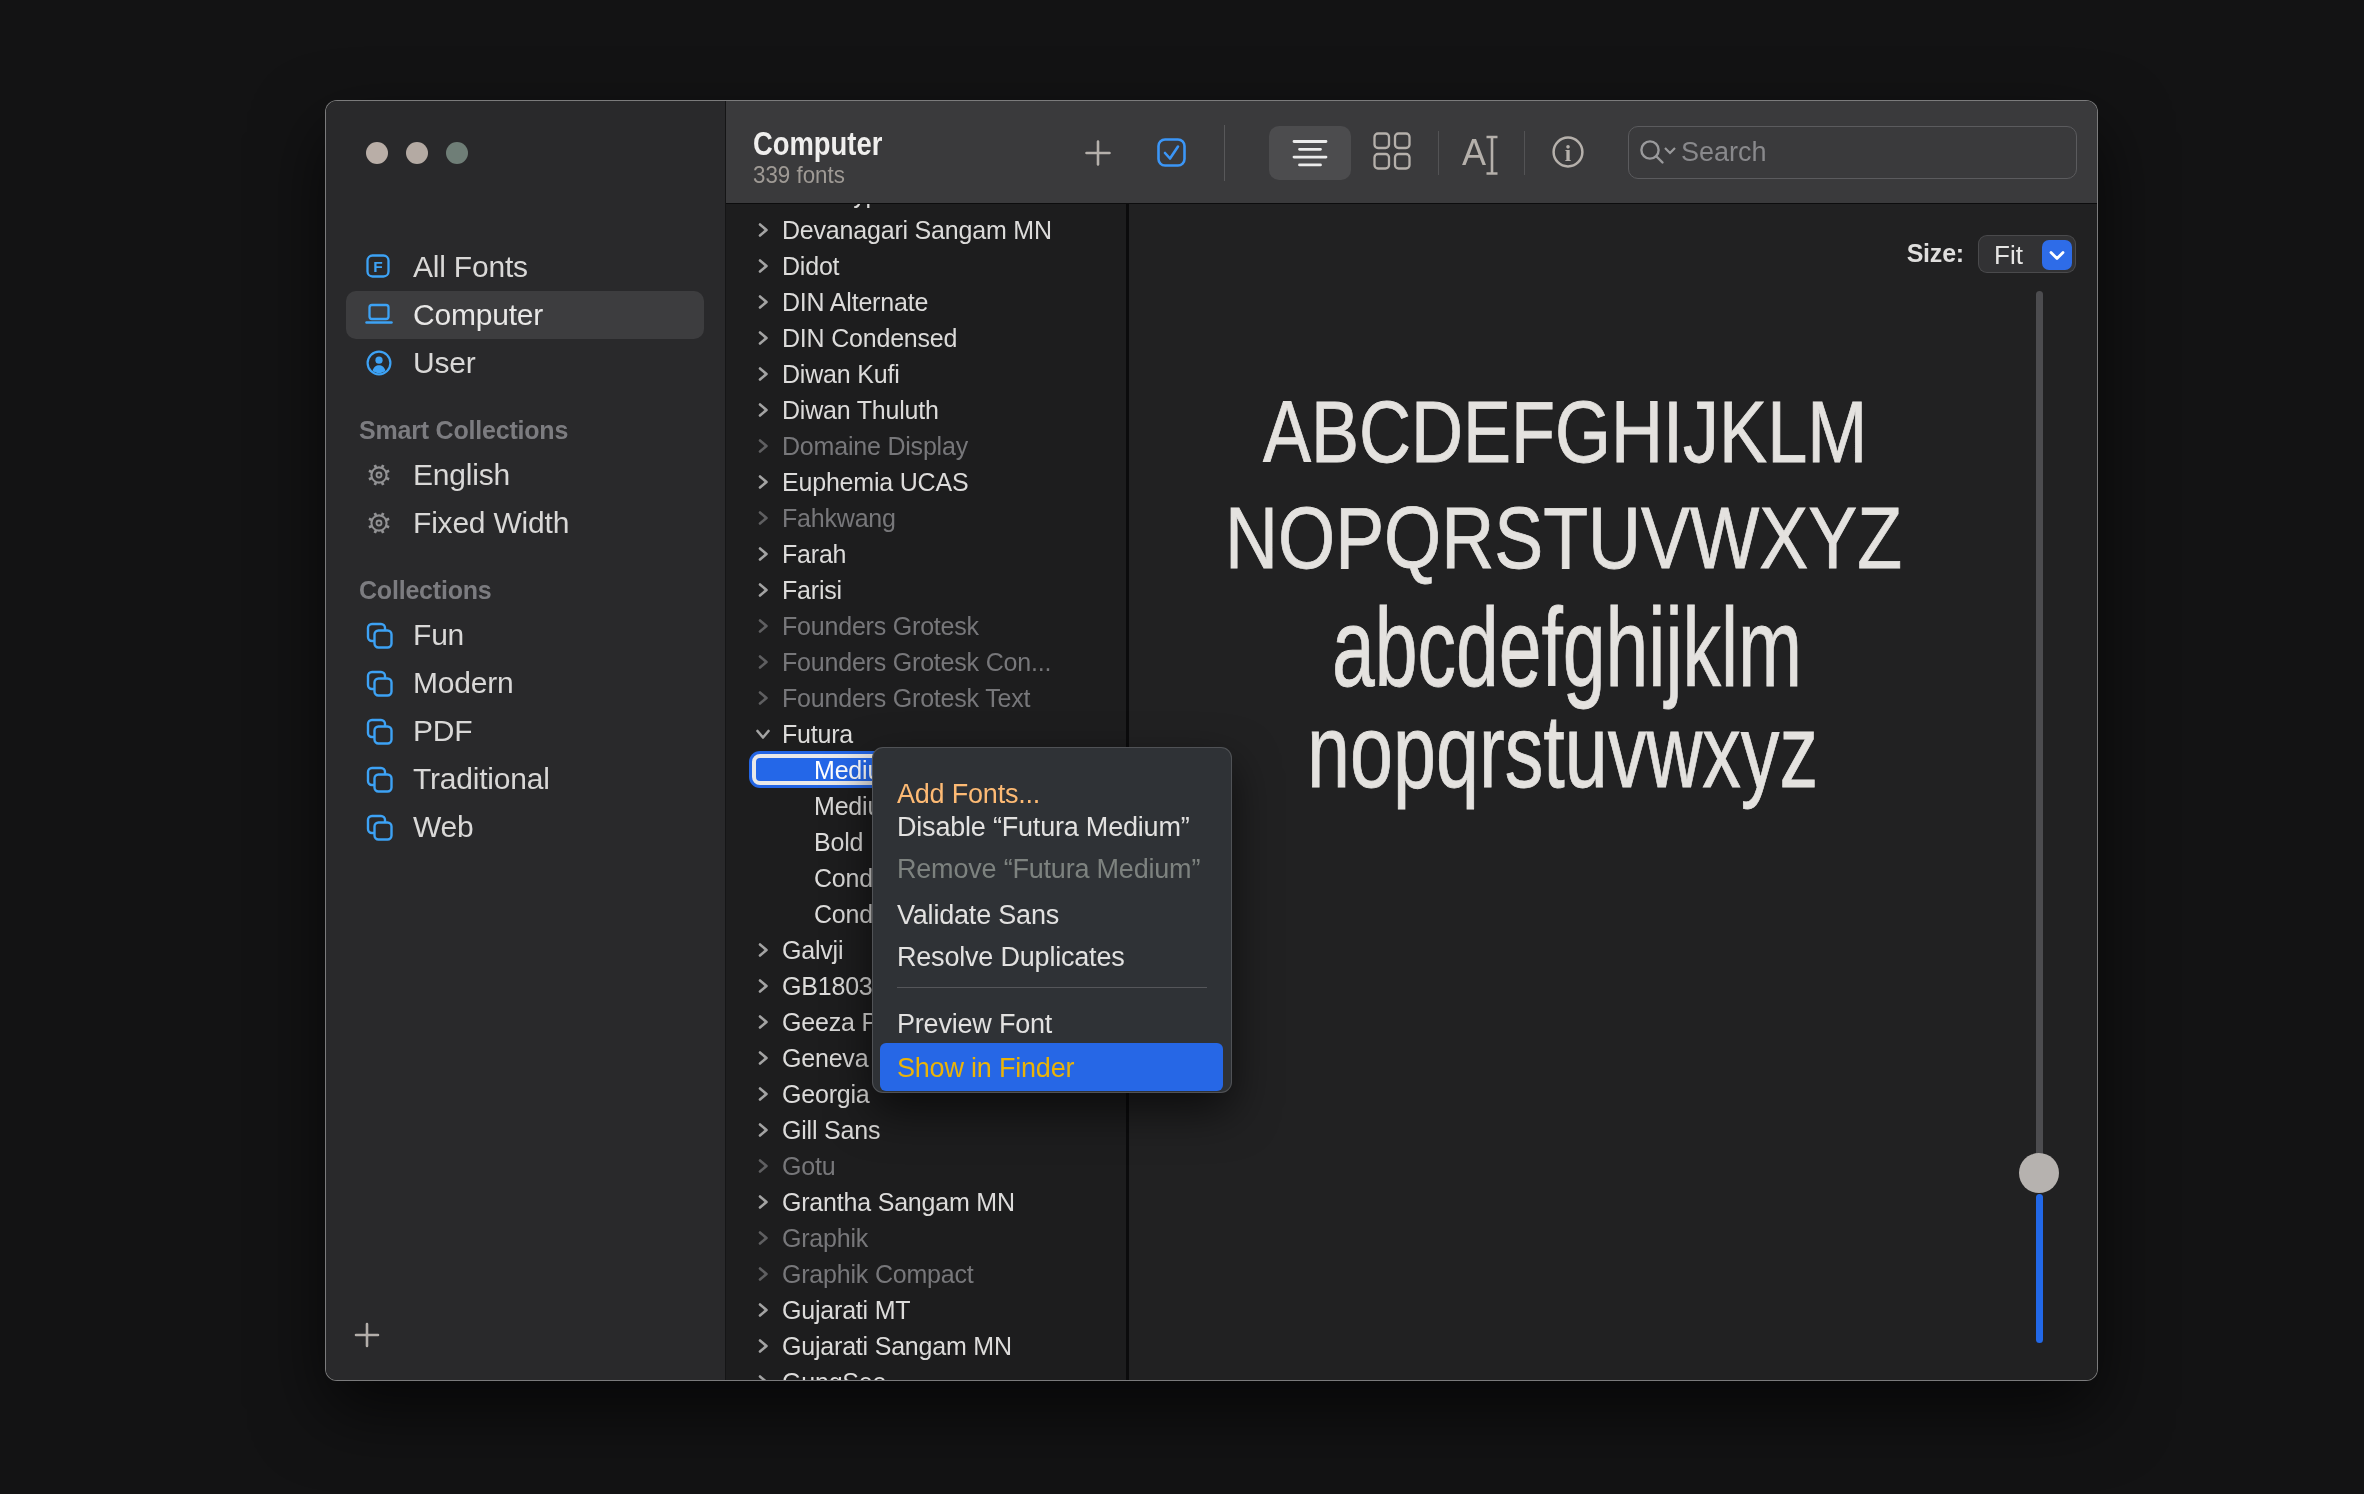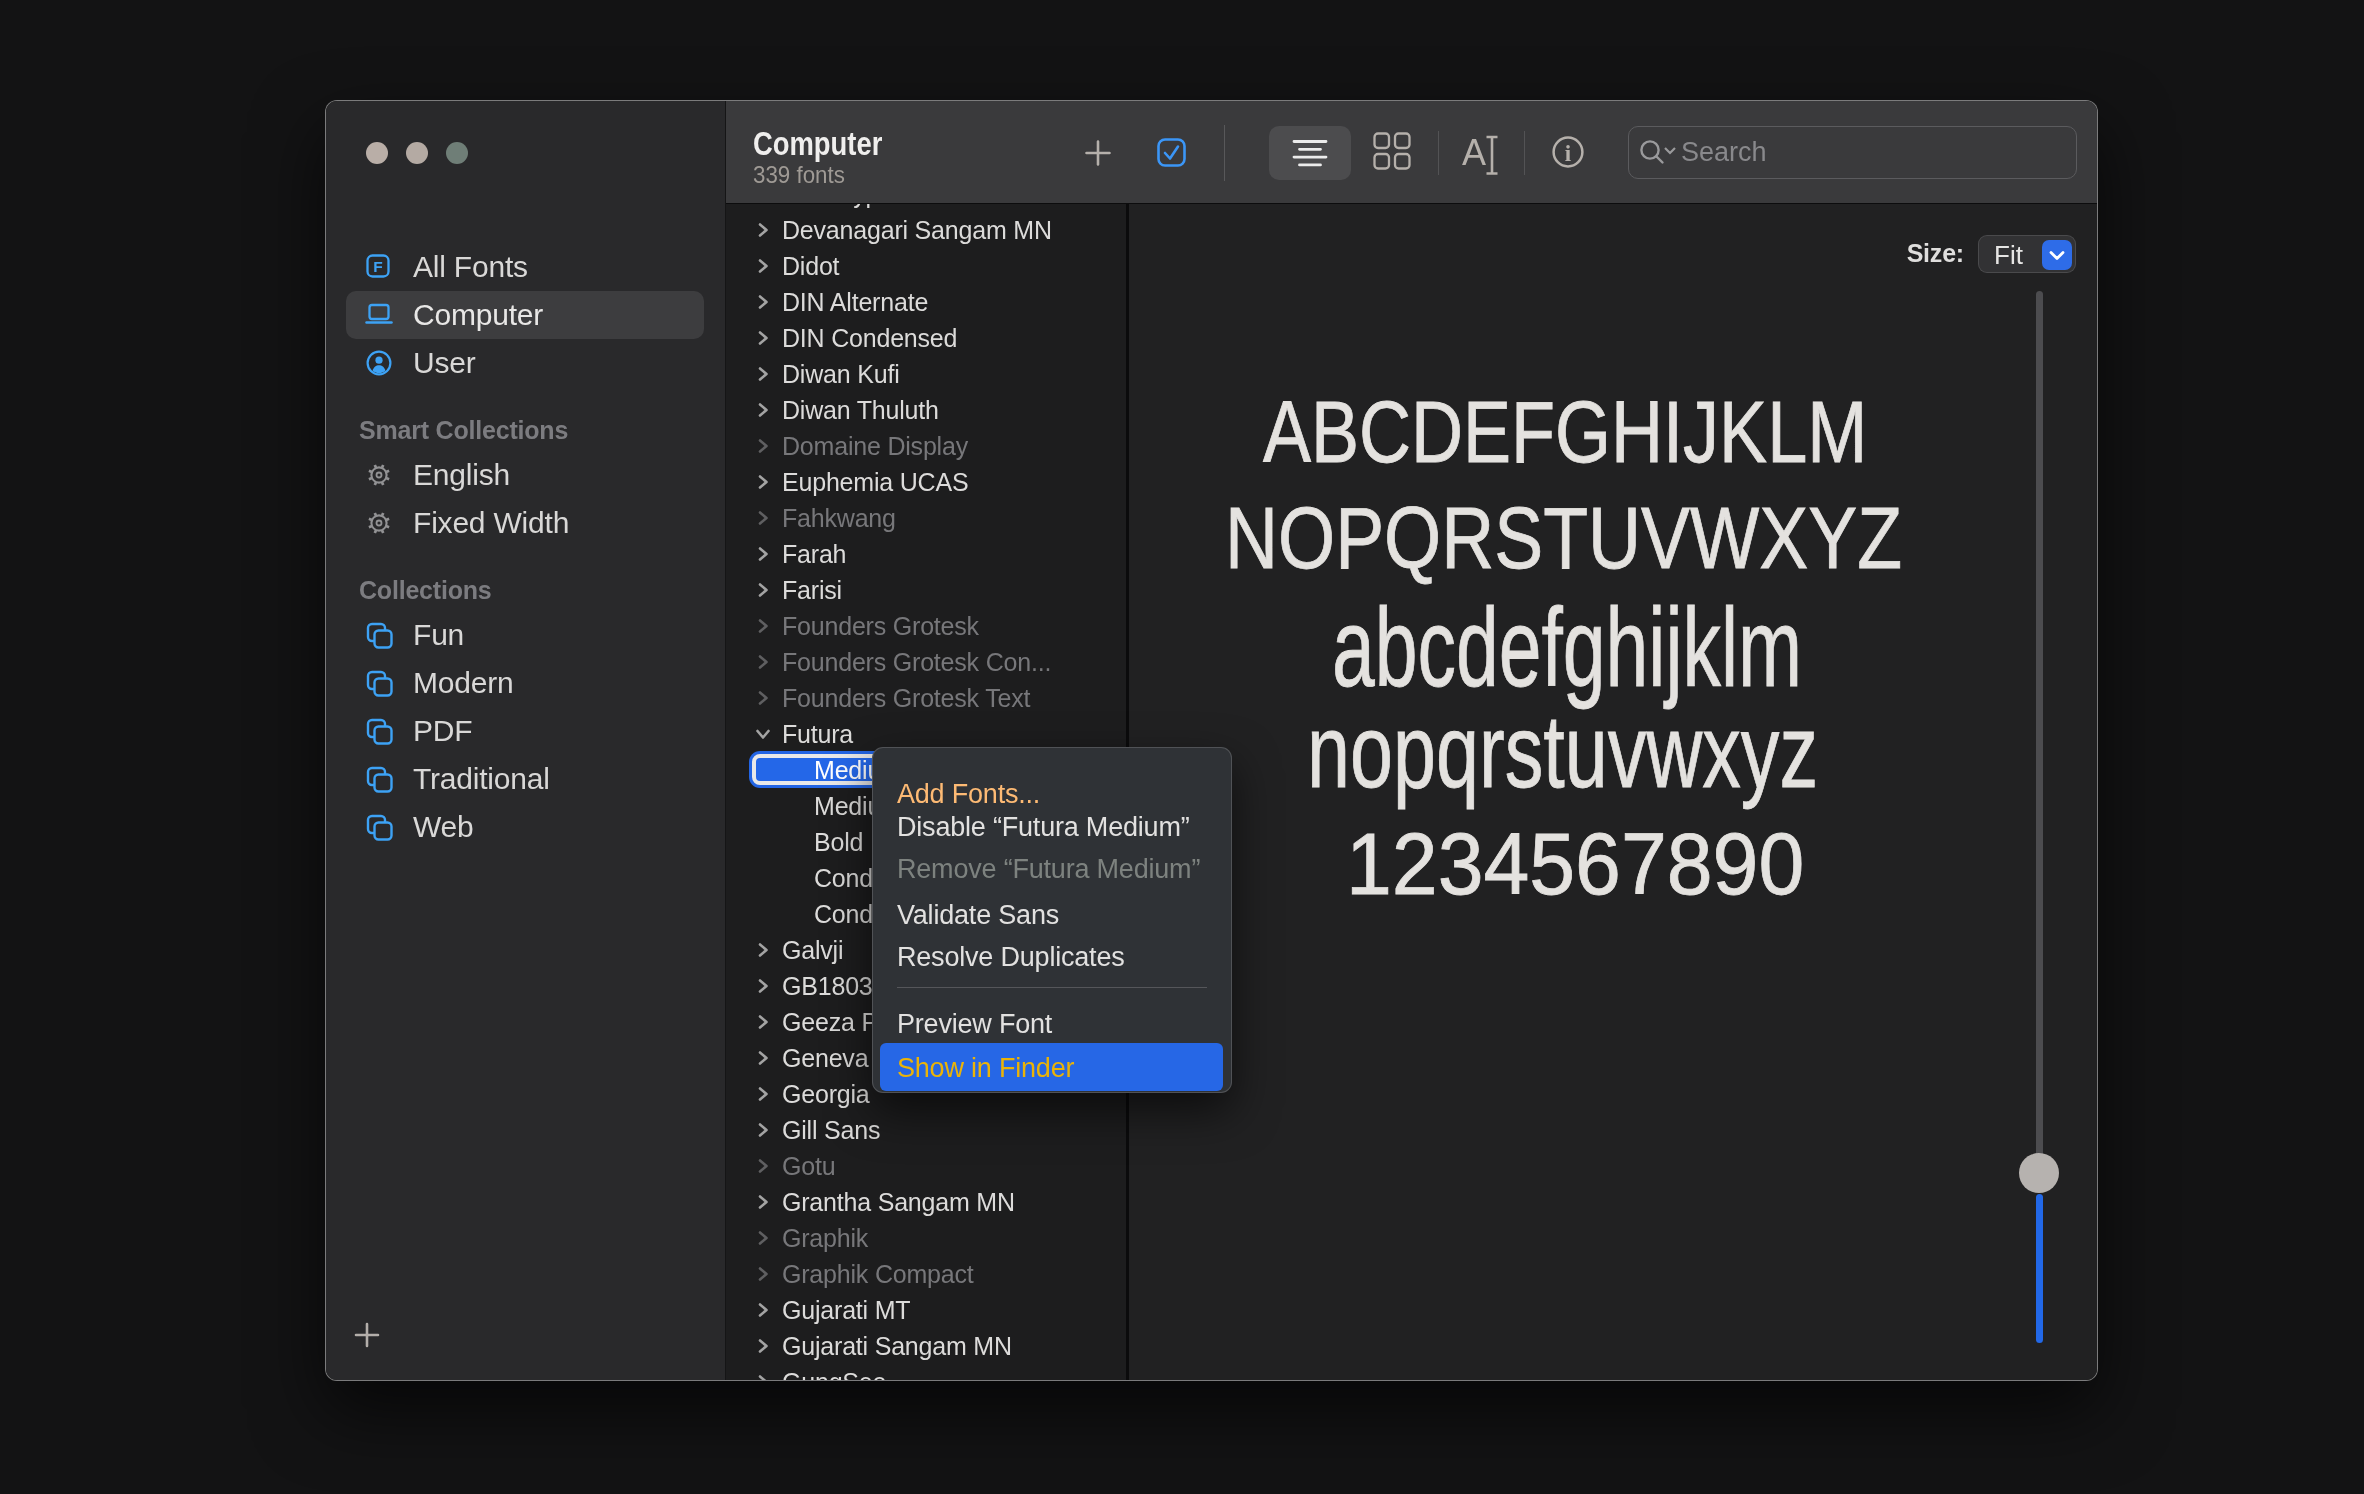--- a/index.html
+++ b/index.html
@@ -153,21 +153,20 @@
         <rect x="0" y="0" width="30" height="30" rx="7" fill="#2e6ce8"></rect>
         <path d="M9 12.5 l6 6 l6 -6" fill="none" stroke="#fff" stroke-width="2.8" stroke-linecap="round" stroke-linejoin="round"></path>
       </svg></div>
 <div class="abs" style="left:1709.5px;top:190px;width:7px;height:882px;background:#4c4c4f;border-radius:4px"></div>
 <div class="abs" style="left:1709.5px;top:1093px;width:7px;height:149px;background:#2268e8;border-radius:4px"></div>
 <div class="abs" style="left:1693px;top:1052px;width:40px;height:40px;border-radius:50%;background:#b6b2af"></div>
 <div class="pvline pvb" style="left:936.5px;top:286.8px;font-size:87px;line-height:87px;color:#e4e2df"><span style="transform:scaleX(0.8277)">ABCDEFGHIJKLM</span></div>
 <div class="pvline pvb" style="left:899.0px;top:393.3px;font-size:87px;line-height:87px;color:#e4e2df"><span style="transform:scaleX(0.8439)">NOPQRSTUVWXYZ</span></div>
 <div class="pvline pvb" style="left:1006.0px;top:490.7px;font-size:112px;line-height:112px;color:#e4e2df"><span style="transform:scaleX(0.6864)">abcdefghijklm</span></div>
 <div class="pvline pvb" style="left:981.0px;top:599.3px;font-size:103px;line-height:103px;color:#e4e2df"><span style="transform:scaleX(0.7503)">nopqrstuvwxyz</span></div>
-<div class="pvline pvb" style="left:1020.0px;top:719.3px;font-size:87px;line-height:87px;color:#e4e2df"><span style="transform:scaleX(0.9470)">1234567890</span></div>
 <div class="abs" style="left:426px;top:653px;width:353px;height:31px;background:#2467e8;border:4px solid #e9e9e9;border-radius:8px;box-shadow:0 0 0 3px #2365e4"></div>
 <div class="abs" style="left:429px;top:121px"><svg width="16" height="16" viewBox="0 0 16 16">
         <path d="M5 2.5 L11.5 8 L5 13.5" fill="none" stroke="#a3a3a3" stroke-width="2.6" stroke-linecap="round" stroke-linejoin="round"></path>
       </svg></div>
 <div class="lrow" style="left:456px;top:111px">Devanagari Sangam MN</div>
 <div class="abs" style="left:429px;top:157px"><svg width="16" height="16" viewBox="0 0 16 16">
         <path d="M5 2.5 L11.5 8 L5 13.5" fill="none" stroke="#a3a3a3" stroke-width="2.6" stroke-linecap="round" stroke-linejoin="round"></path>
       </svg></div>
 <div class="lrow" style="left:456px;top:147px">Didot</div>
 <div class="abs" style="left:429px;top:193px"><svg width="16" height="16" viewBox="0 0 16 16">

